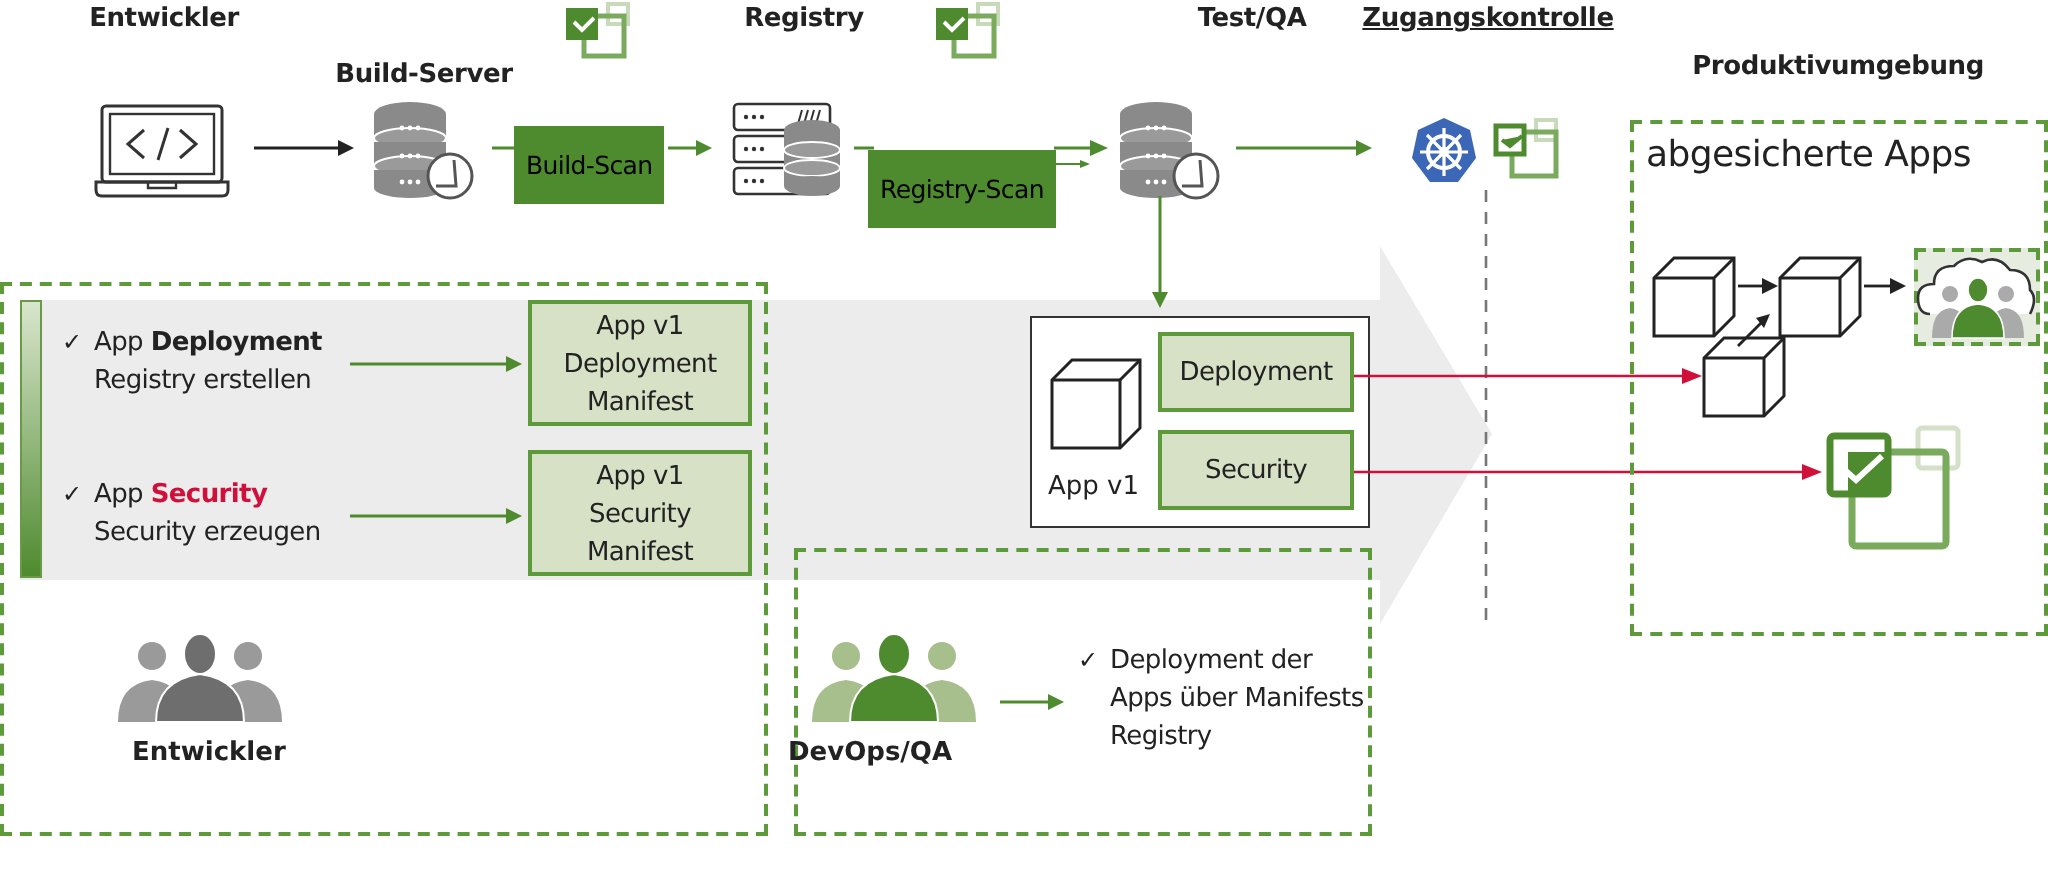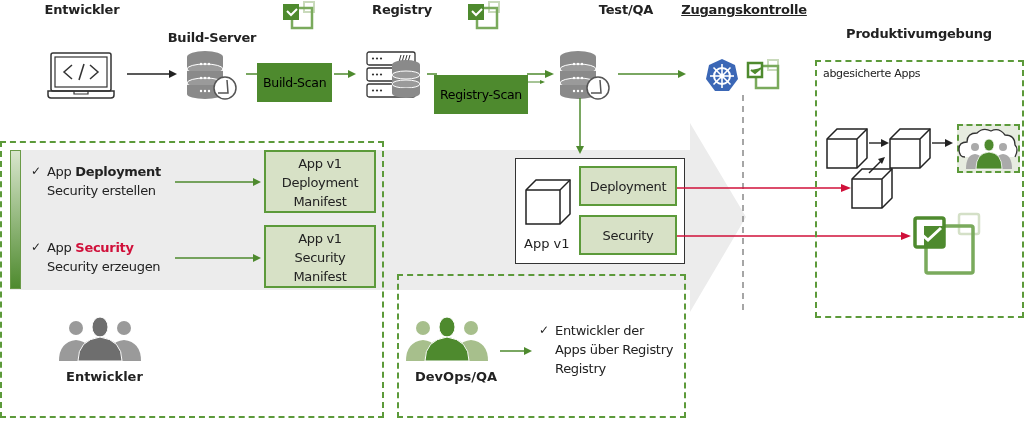--- a/index.html
+++ b/index.html
@@ -180,21 +180,21 @@
 <svg width="4" height="220" style="left:741px;top:95px;">
   <line x1="2" y1="0" x2="2" y2="220" stroke="#777" stroke-width="1.3" stroke-dasharray="6,5"></line>
 </svg>
 
 <div class="dashed" style="left:0px;top:141px;width:384px;height:277px;"></div>
 <div style="position:absolute;left:10px;top:150px;width:11px;height:139px;background:linear-gradient(#d9e6cd,#4e8a2e);border:1px solid #6a9a48;box-sizing:border-box;"></div>
 
 <div class="task" style="left:47px;top:162px;">
   <span class="check">✓</span>
   <span>App </span><b>Deployment</b><br>
-  <span>Security erstellen</span>
+  <span>Registry erstellen</span>
 </div>
 <div class="task" style="left:47px;top:238px;">
   <span class="check">✓</span>
   <span>App </span><b style="color:#d0103a">Security</b><br>
   <span>Security erzeugen</span>
 </div>
 
 <svg width="90" height="10" style="left:175px;top:177px;">
   <line x1="0" y1="5" x2="80" y2="5" stroke="#4e8a2e" stroke-width="1.5"></line>
   <polygon points="78,1 86,5 78,9" fill="#4e8a2e"></polygon>
@@ -254,34 +254,34 @@
     <circle cx="18" cy="12" r="7"></circle>
       <path d="M1 45 Q1 26 18 24 Q35 26 35 45 Z"></path>
     <circle cx="66" cy="12" r="7"></circle>
       <path d="M49 45 Q49 26 66 24 Q83 26 83 45 Z"></path>
   </g>
   <g fill="#4e8a2e" stroke="#fff" stroke-width="1">
     <ellipse cx="42" cy="11" rx="8" ry="10"></ellipse>
       <path d="M20 45 Q20 24 42 21 Q64 24 64 45 Z"></path>
   </g>
 </svg>
-<div class="abs" style="left:415px;top:369px;font-size:13px;font-weight:bold;">DevOps/QA</div>
+<div class="abs" style="left:394px;top:369px;font-size:13px;font-weight:bold;">DevOps/QA</div>
 <svg width="36" height="10" style="left:500px;top:346px;">
   <line x1="0" y1="5" x2="26" y2="5" stroke="#4e8a2e" stroke-width="1.5"></line>
   <polygon points="24,1 32,5 24,9" fill="#4e8a2e"></polygon>
 </svg>
 <div class="task" style="left:555px;top:321px;">
   <span class="check">✓</span>
-  <span>Entwickler der</span><br>
-  <span>Apps über Registry</span><br>
+  <span>Deployment der</span><br>
+  <span>Apps über Manifests</span><br>
   <span>Registry</span>
 </div>
 
 <div class="dashed" style="left:815px;top:60px;width:209px;height:258px;"></div>
-<div class="abs" style="left:823px;top:67px;font-size:11px;letter-spacing:-0.3px;">abgesicherte Apps</div>
+<div class="abs" style="left:823px;top:67px;font-size:18px;letter-spacing:-0.3px;">abgesicherte Apps</div>
 
 <svg width="120" height="100" style="left:823px;top:125px;">
   <g fill="#fff" stroke="#222" stroke-width="1.5">
     <path d="M4 14 L14 4 L44 4 L44 33 L34 43 L4 43 Z"></path>
       <path d="M4 14 L34 14 L34 43 M34 14 L44 4" fill="none"></path>
     <path d="M67 14 L77 4 L107 4 L107 33 L97 43 L67 43 Z"></path>
       <path d="M67 14 L97 14 L97 43 M97 14 L107 4" fill="none"></path>
     <path d="M29 54 L39 44 L69 44 L69 73 L59 83 L29 83 Z"></path>
       <path d="M29 54 L59 54 L59 83 M59 54 L69 44" fill="none"></path>
   </g>

